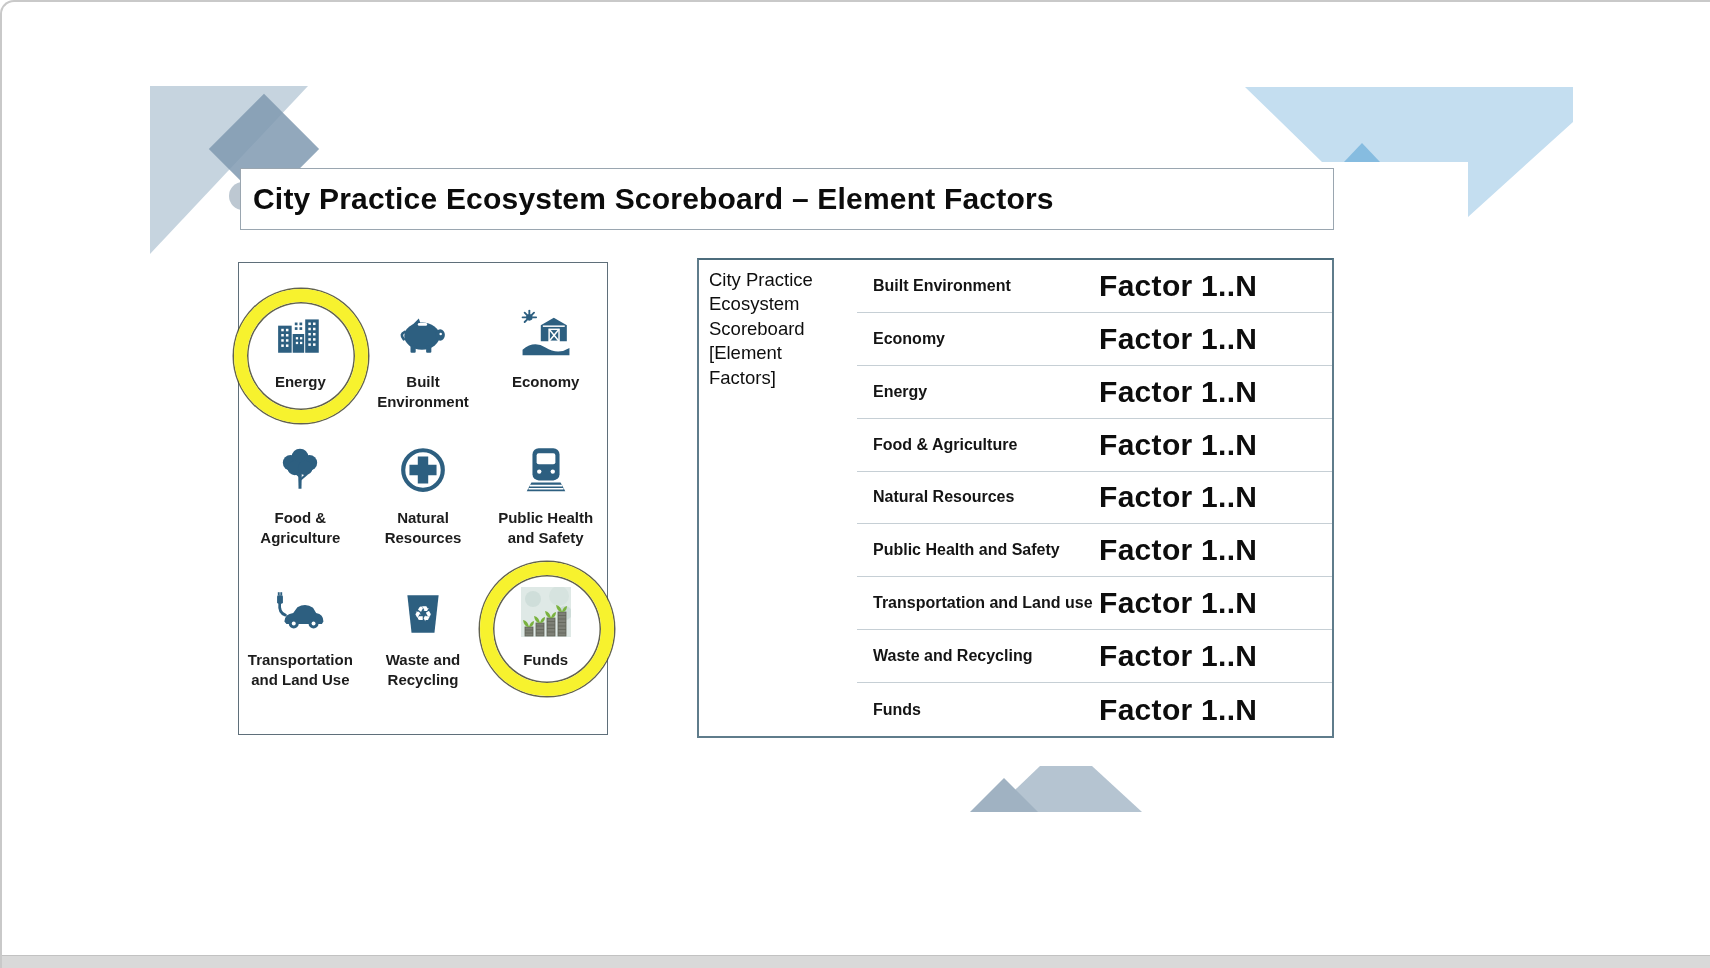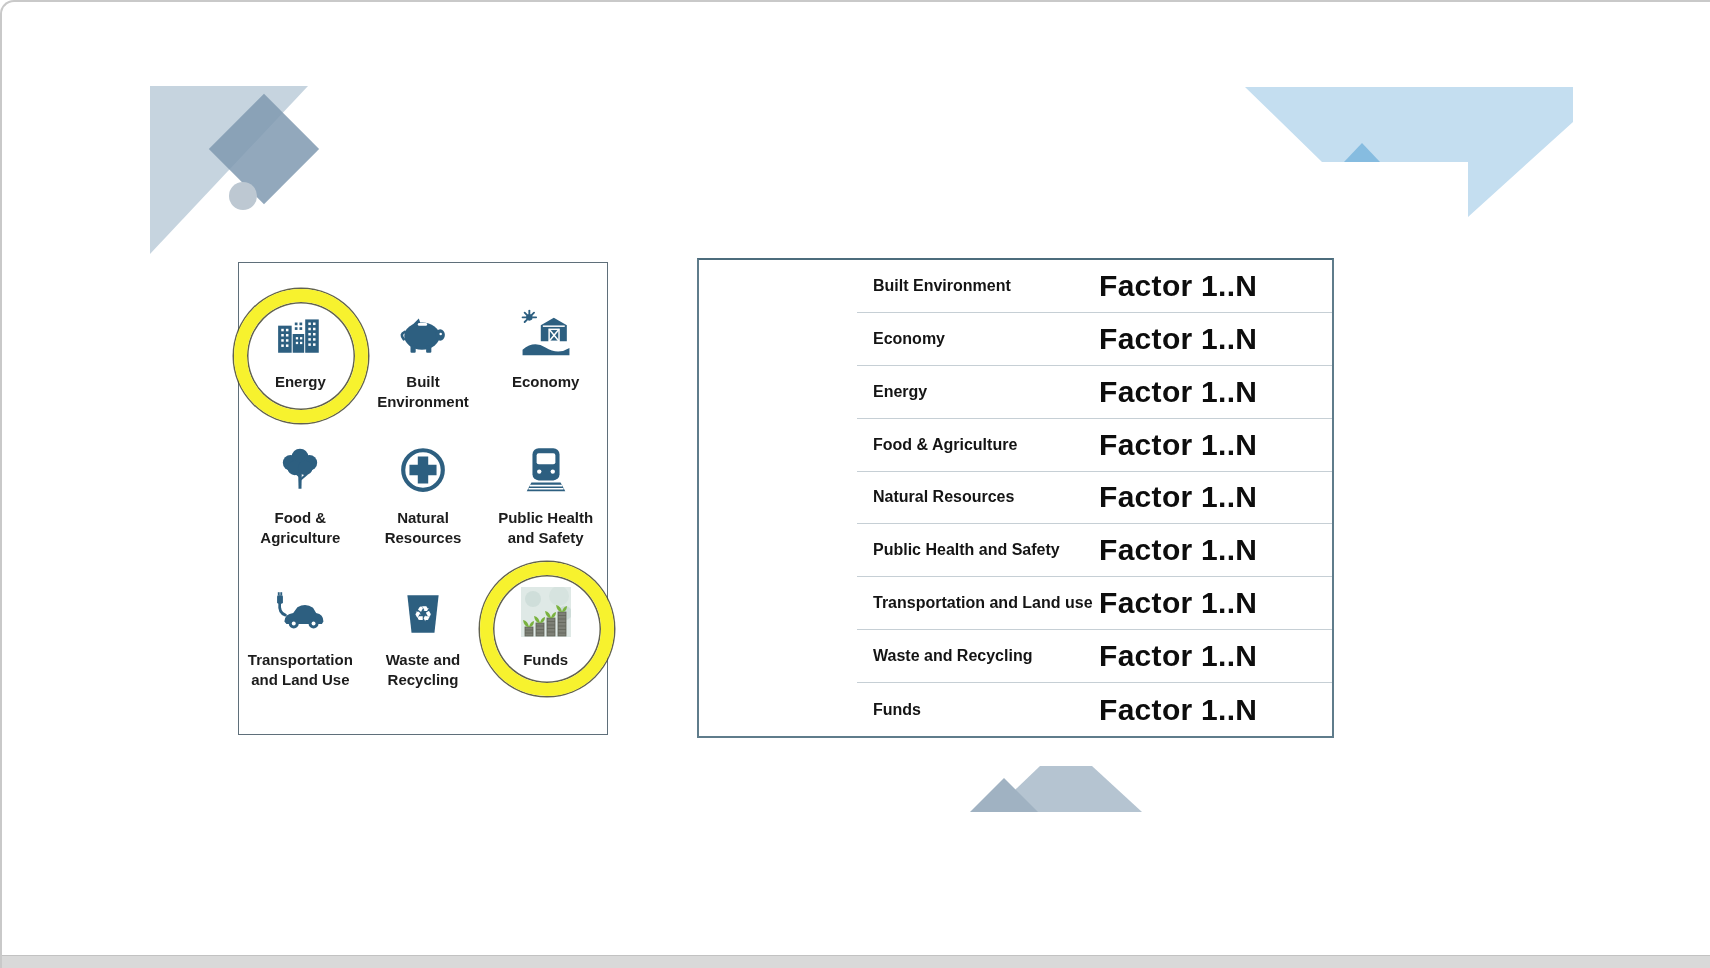--- a/index.html
+++ b/index.html
@@ -71,20 +71,23 @@
   <svg class="deco tr-svg" width="336" height="136" viewBox="0 0 336 136">
     <polygon points="5,3 333,3 333,38 228,133 228,78 82,78" fill="#c4def0"></polygon>
     <polygon points="122,59 104,78 140,78" fill="#86bce0"></polygon>
   </svg>
 
   <svg class="deco mt-svg" width="192" height="50" viewBox="0 0 192 50">
     <polygon points="88,2 140,2 190,48 40,48" fill="#b5c4d1"></polygon>
     <polygon points="52,14 18,48 86,48" fill="#a0b2c2"></polygon>
   </svg>
 
+  <div class="title-box">
+    <h1>City Practice Ecosystem Scoreboard – Element Factors</h1>
+  </div>
 
   <div class="panel">
 
     <div class="cell">
       <svg class="icon" viewBox="0 0 48 48">
         <g fill="#2d5f80">
           <rect x="3" y="16" width="13" height="26"></rect>
           <rect x="17" y="24" width="11" height="18"></rect>
           <rect x="29" y="10" width="13" height="32"></rect>
           <rect x="19" y="13" width="2.6" height="2.6"></rect>
@@ -262,20 +265,21 @@
         </g>
       </svg>
       <div class="lbl">Funds</div>
     </div>
 
     <div class="ring ring-energy"></div>
     <div class="ring ring-funds"></div>
   </div>
 
   <div class="rtable">
+    <div class="side-head">City Practice Ecosystem Scoreboard [Element Factors]</div>
     <div class="rows">
       <div class="trow">
         <span class="el">Built Environment</span>
         <span class="fac">Factor 1..N</span>
       </div>
       <div class="trow">
         <span class="el">Economy</span>
         <span class="fac">Factor 1..N</span>
       </div>
       <div class="trow">

